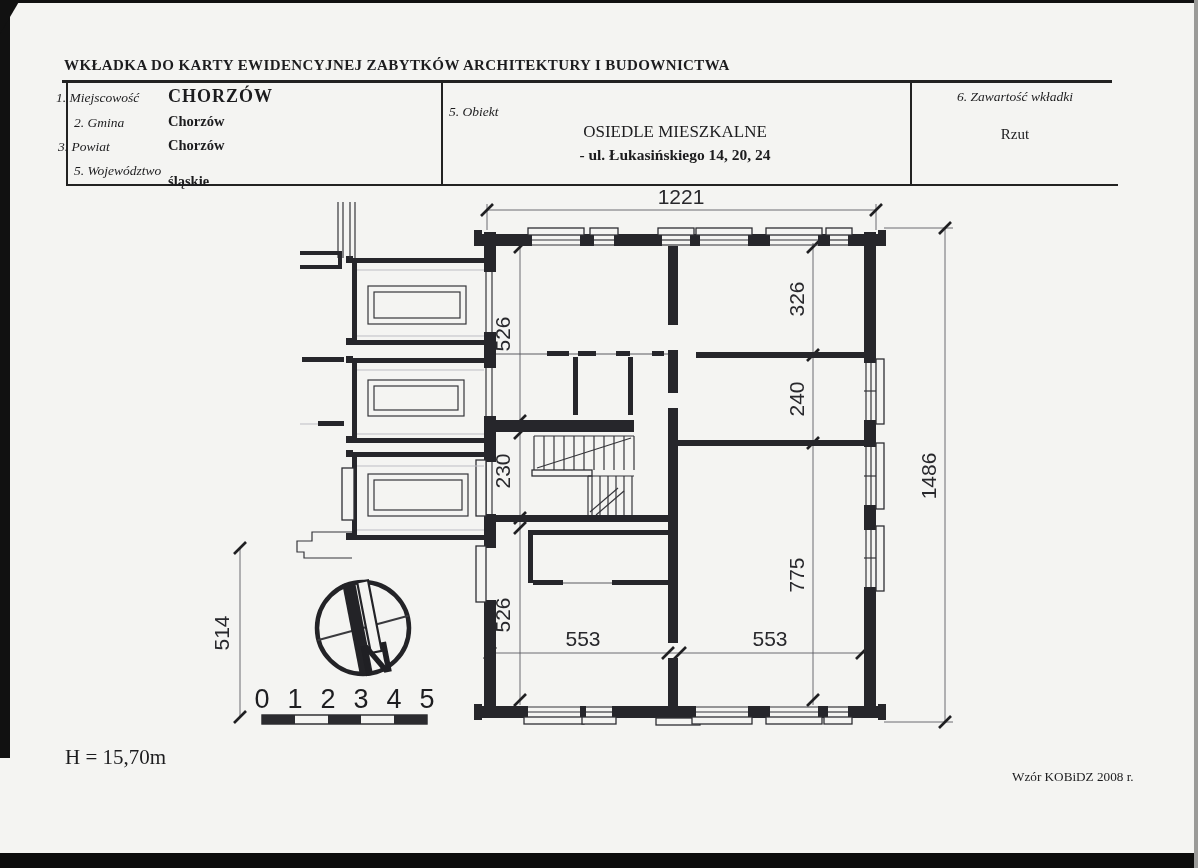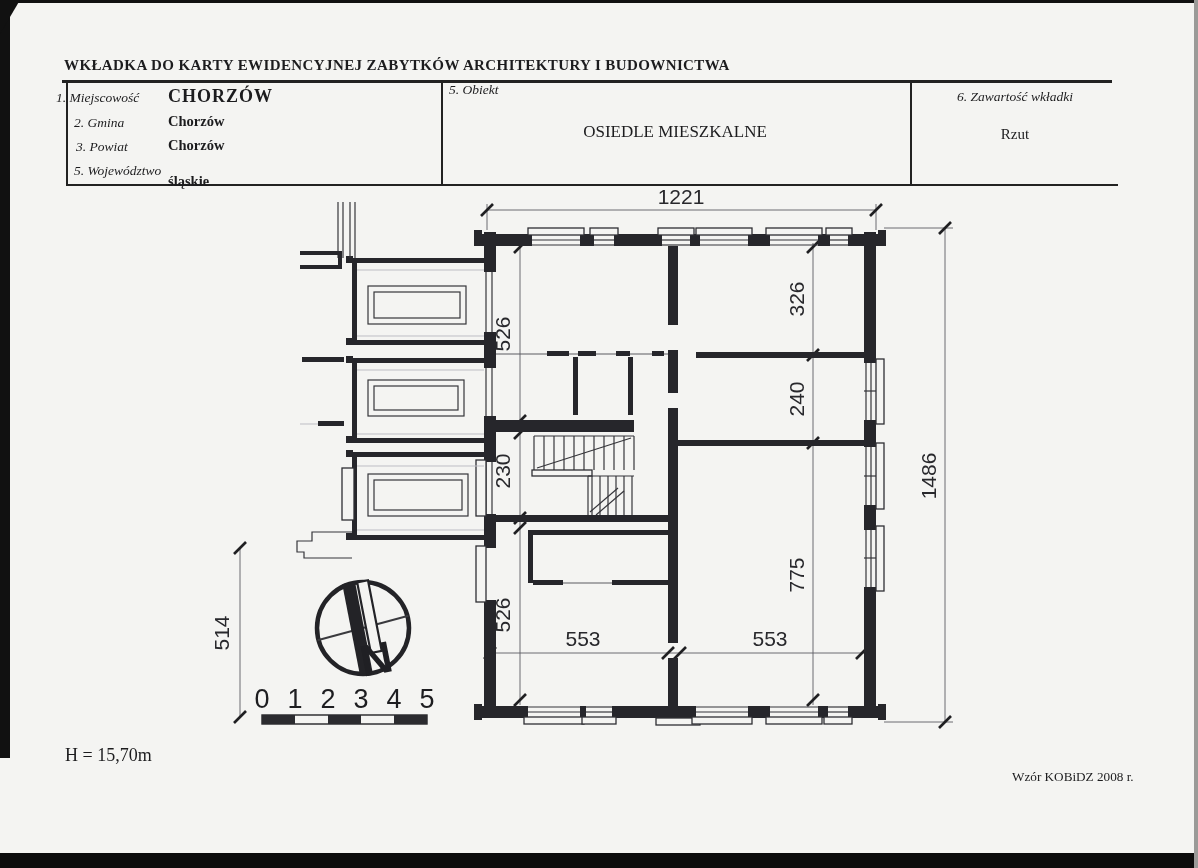--- a/index.html
+++ b/index.html
@@ -15,21 +15,21 @@
 
   .abs{position:absolute;}
   #title{left:64px;top:57px;font-size:15px;font-weight:bold;letter-spacing:.4px;white-space:nowrap;}
   .rule{position:absolute;background:#222;}
   .lbl{font-style:italic;font-size:13.5px;white-space:nowrap;}
   .val{font-weight:bold;font-size:14.5px;white-space:nowrap;}
   .val-big{font-weight:bold;font-size:18px;letter-spacing:1px;white-space:nowrap;}
   #objekt-name{font-weight:normal;font-size:17px;text-align:center;width:470px;left:440px;top:122px;}
   #objekt-addr{font-weight:bold;font-size:15.5px;text-align:center;width:470px;left:440px;top:146px;}
   #contents-value{font-size:15px;text-align:center;width:200px;left:915px;top:126px;}
-  #height-note{left:65px;top:745px;font-size:18px;}
+  #height-note{left:65px;top:745px;font-size:21px;}
   #prepared-note{left:103px;top:771px;font-size:13.2px;white-space:nowrap;}
   #template-note{left:1012px;top:769px;font-size:13.2px;white-space:nowrap;}
 
   
   #plan-svg{position:absolute;left:0;top:0;}
   .wall{fill:#26262b;stroke:none;}
   .thin{stroke:#35353a;stroke-width:1.2;fill:none;}
   .thin2{stroke:#5a5a60;stroke-width:1;fill:none;}
   .winout{stroke:#2e2e33;stroke-width:1.3;fill:#f4f4f2;}
   .gray{stroke:#bdbdc4;stroke-width:1;fill:none;}
@@ -55,27 +55,28 @@
 
   <div class="rule" style="left:66px;top:83px;width:2px;height:103px;"></div>
   <div class="rule" style="left:441px;top:83px;width:2px;height:103px;"></div>
   <div class="rule" style="left:910px;top:83px;width:2px;height:103px;"></div>
   <div class="rule" style="left:66px;top:184px;width:1052px;height:2px;"></div>
 
   <div class="abs lbl" style="left:56px;top:90px;">1. Miejscowość</div>
   <div class="abs val-big" style="left:168px;top:86px;">CHORZÓW</div>
   <div class="abs lbl" style="left:74px;top:115px;">2. Gmina</div>
   <div class="abs val" style="left:168px;top:113px;">Chorzów</div>
-  <div class="abs lbl" style="left:76px;top:139px;">3. Powiat</div>
+  <div class="abs lbl" style="left:58px;top:139px;">3. Powiat</div>
   <div class="abs val" style="left:168px;top:137px;">Chorzów</div>
   <div class="abs lbl" style="left:74px;top:163px;">5. Województwo</div>
   <div class="abs val" style="left:168px;top:173px;">śląskie</div>
 
-  <div class="abs lbl" style="left:449px;top:82px;">5. Obiekt</div>
+  <div class="abs lbl" style="left:449px;top:104px;">5. Obiekt</div>
   <div id="objekt-name" class="abs">OSIEDLE MIESZKALNE</div>
+  <div id="objekt-addr" class="abs">- ul. Łukasińskiego 14, 20, 24</div>
 
   <div class="abs lbl" style="left:957px;top:89px;">6. Zawartość wkładki</div>
   <div id="contents-value" class="abs">Rzut</div>
 
   <div id="height-note" class="abs">H = 15,70m</div>
   <div id="template-note" class="abs">Wzór KOBiDZ 2008 r.</div>
 
   <svg id="plan-svg" width="1198" height="868" viewBox="0 0 1198 868">
 
     <g>

